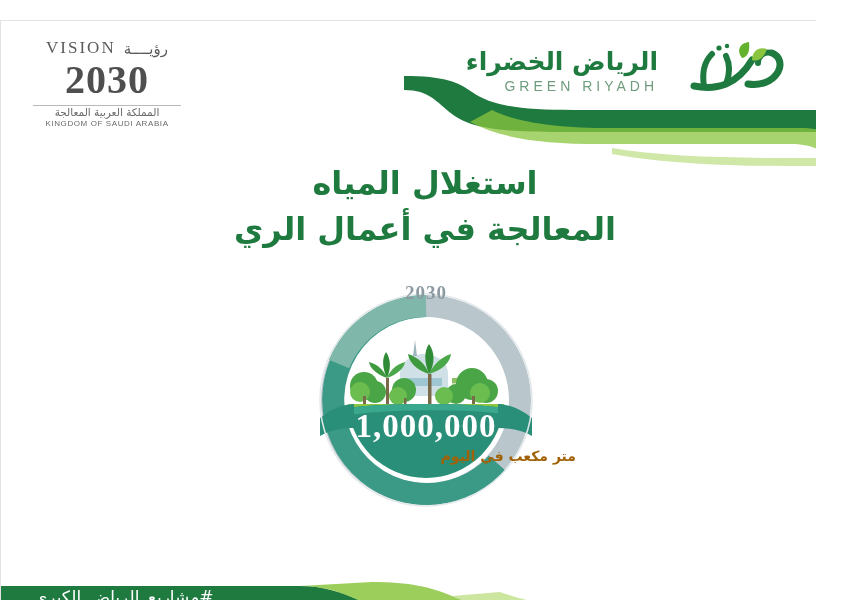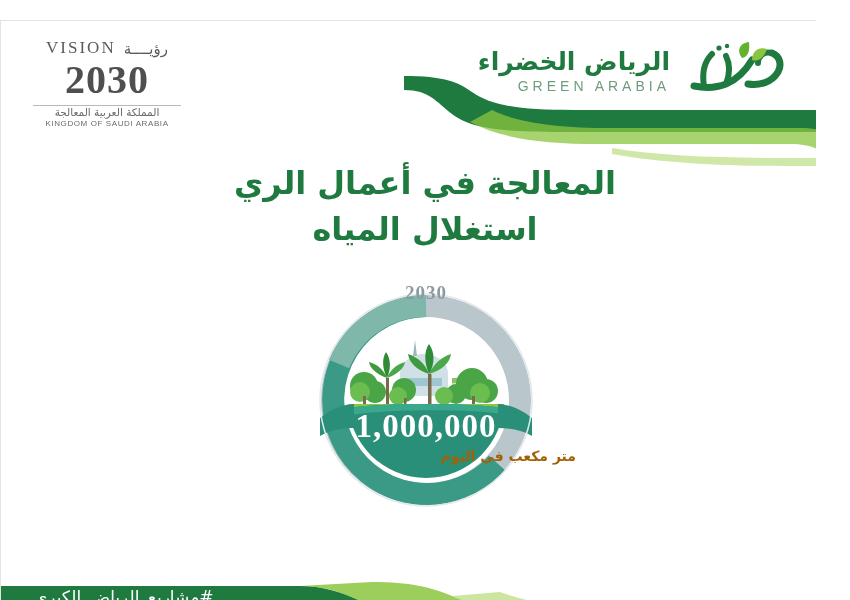--- a/index.html
+++ b/index.html
@@ -85,21 +85,21 @@
   }
 
   
   .gr-logo {
     position: absolute;
     right: 26px;
     top: 18px;
     height: 66px;
     display: flex;
     align-items: center;
-    gap: 16px;
+    gap: 28px;
   }
   .gr-text {
     text-align: right;
     direction: rtl;
   }
   .gr-ar {
     font-size: 25px;
     font-weight: bold;
     color: #1f7a3f;
     line-height: 28px;
@@ -247,21 +247,21 @@
       <span class="vision-num">2</span><span class="vision-num zero-green">0</span><span class="vision-num">30</span>
     </div>
     <div class="vision-divider"></div>
     <div class="vision-sub-ar">المملكة العربية المعالجة</div>
     <div class="vision-sub-en">KINGDOM OF SAUDI ARABIA</div>
   </div>
 
   <div class="gr-logo">
     <div class="gr-text">
       <div class="gr-ar">الرياض الخضراء</div>
-      <div class="gr-en">GREEN ARABIA</div>
+      <div class="gr-en">GREEN RIYADH</div>
     </div>
     <div class="gr-mark">
       <svg width="104" height="62" viewBox="0 0 104 62">
 
         <path d="M8 46 C 18 48, 30 48, 40 44 C 52 39, 60 30, 66 20" stroke="#1f7a3f" stroke-width="7" fill="none" stroke-linecap="round"></path>
         <path d="M18 46 C 16 34, 18 22, 26 14" stroke="#1f7a3f" stroke-width="6" fill="none" stroke-linecap="round"></path>
         <path d="M40 44 C 44 34, 44 24, 40 16" stroke="#1f7a3f" stroke-width="6" fill="none" stroke-linecap="round"></path>
         <path d="M62 44 C 74 46, 86 42, 92 32 C 96 25, 94 16, 86 13" stroke="#1f7a3f" stroke-width="7" fill="none" stroke-linecap="round"></path>
         <path d="M86 13 C 78 11, 72 16, 72 23" stroke="#1f7a3f" stroke-width="6" fill="none" stroke-linecap="round"></path>
 
@@ -275,22 +275,22 @@
 
   <div class="ribbons">
     <svg width="850" height="100" viewBox="0 0 850 100">
       <path d="M404 14 C 430 14, 436 26, 452 38 C 470 52, 500 56, 560 56 L 850 56 L 850 34 L 574 34 C 520 34, 492 30, 472 16 C 458 6, 444 0, 404 0 Z" fill="#1f7a3f"></path>
       <path d="M470 46 C 500 62, 540 68, 600 68 L 790 68 C 812 68, 822 74, 830 84 L 850 100 L 850 72 C 840 60, 826 52, 800 52 L 612 52 C 556 52, 516 46, 492 34 Z" fill="#8bc53f" opacity="0.75"></path>
       <path d="M612 72 C 660 80, 720 82, 790 82 L 850 82 L 850 90 L 786 90 C 714 90, 656 86, 612 78 Z" fill="#9fd04f" opacity="0.5"></path>
     </svg>
   </div>
 
   <div class="title">
+    <div>استغلال المياه</div>
     <div>المعالجة في أعمال الري</div>
-    <div>استغلال المياه</div>
   </div>
 
   <div class="badge">
     <svg width="300" height="230" viewBox="0 0 300 230">
       <defs>
         <clipPath id="innerClip">
           <circle cx="150" cy="122" r="78"></circle>
         </clipPath>
         <clipPath id="bandClip">
           <circle cx="150" cy="122" r="78"></circle>

